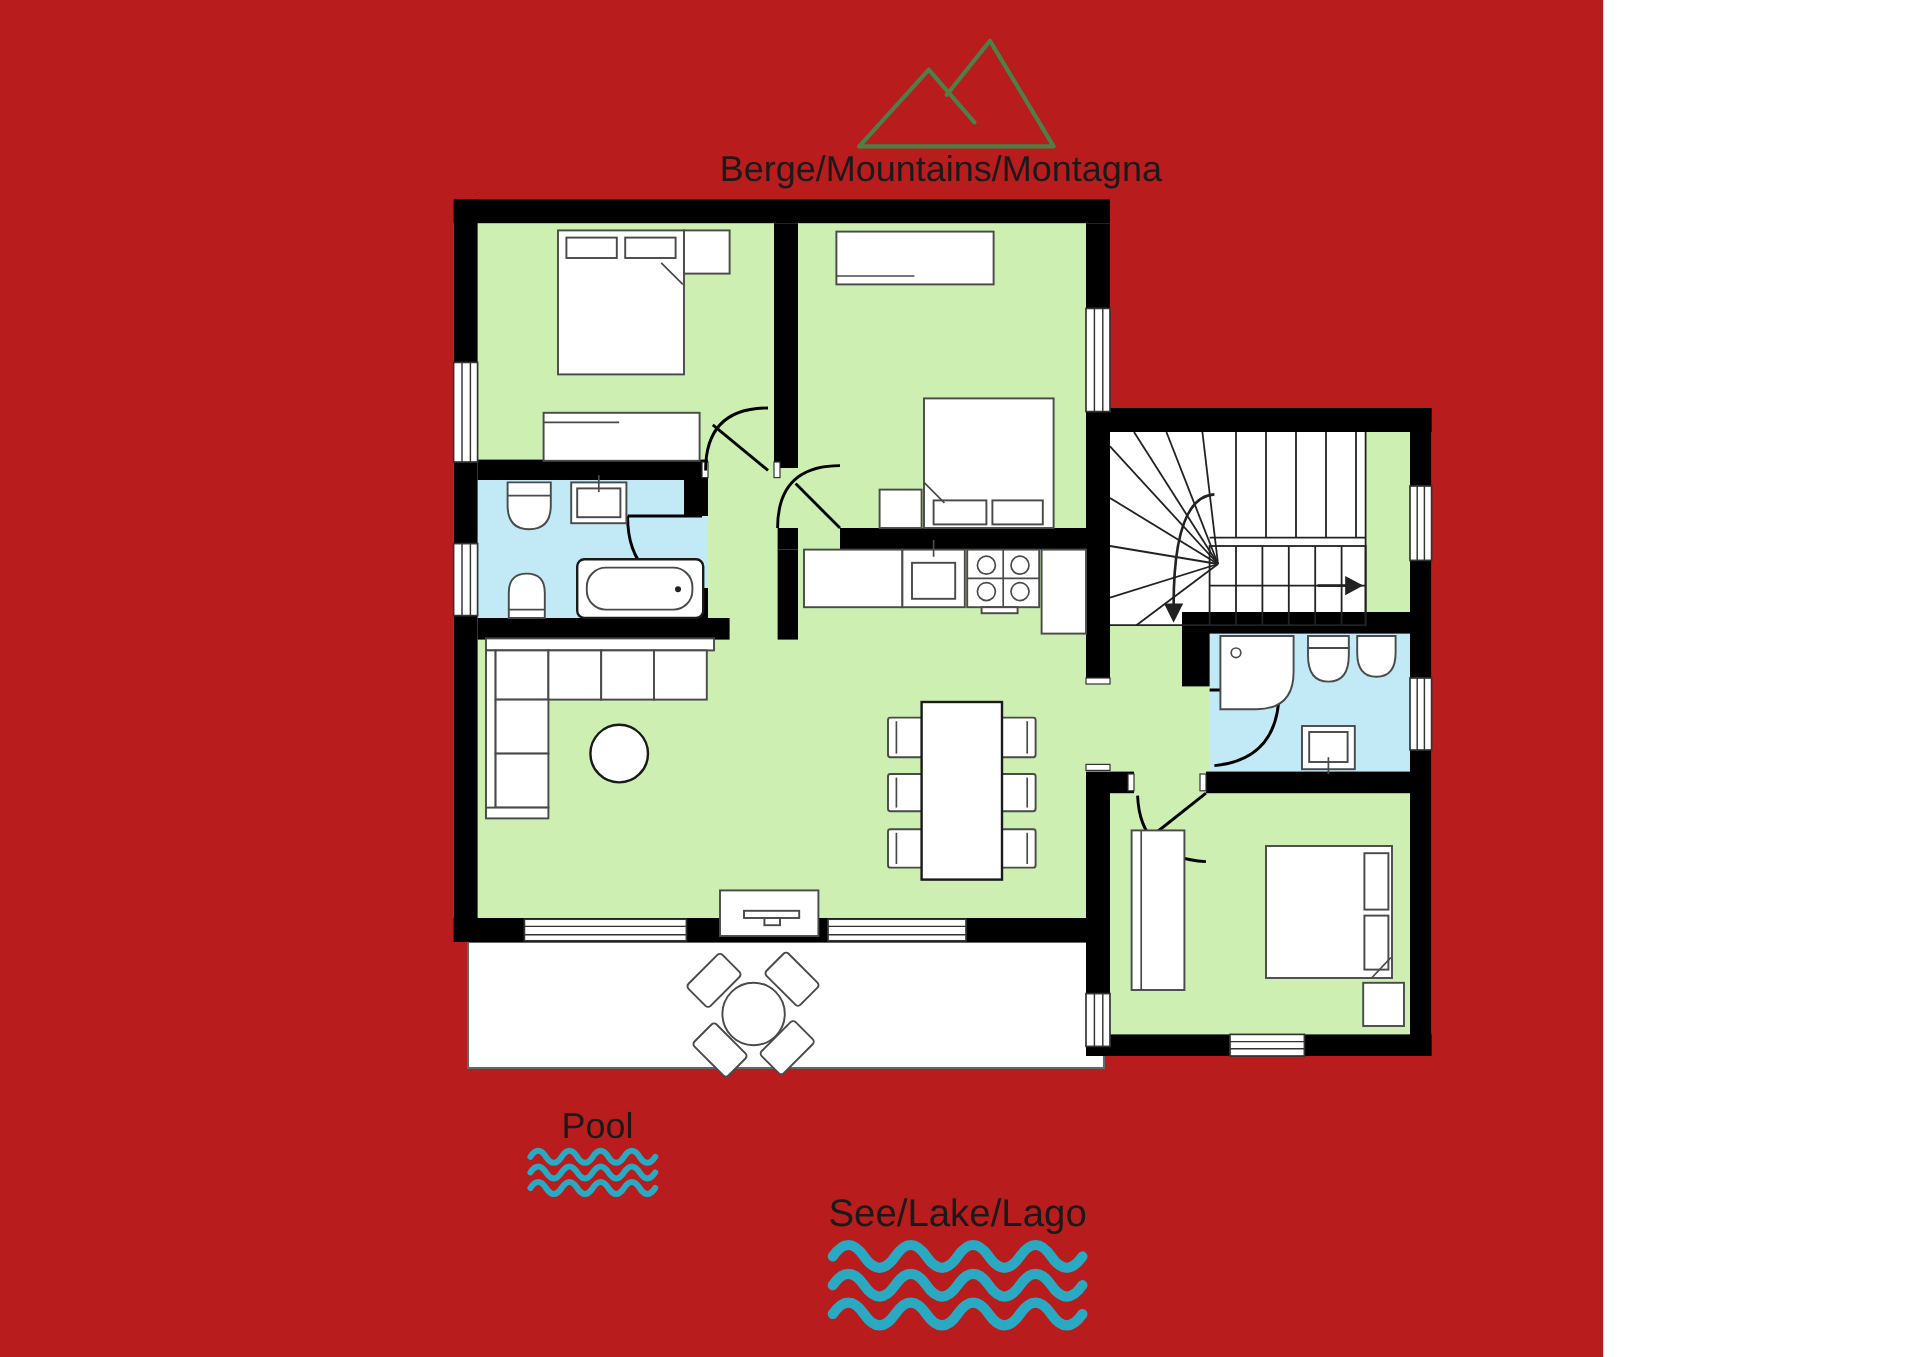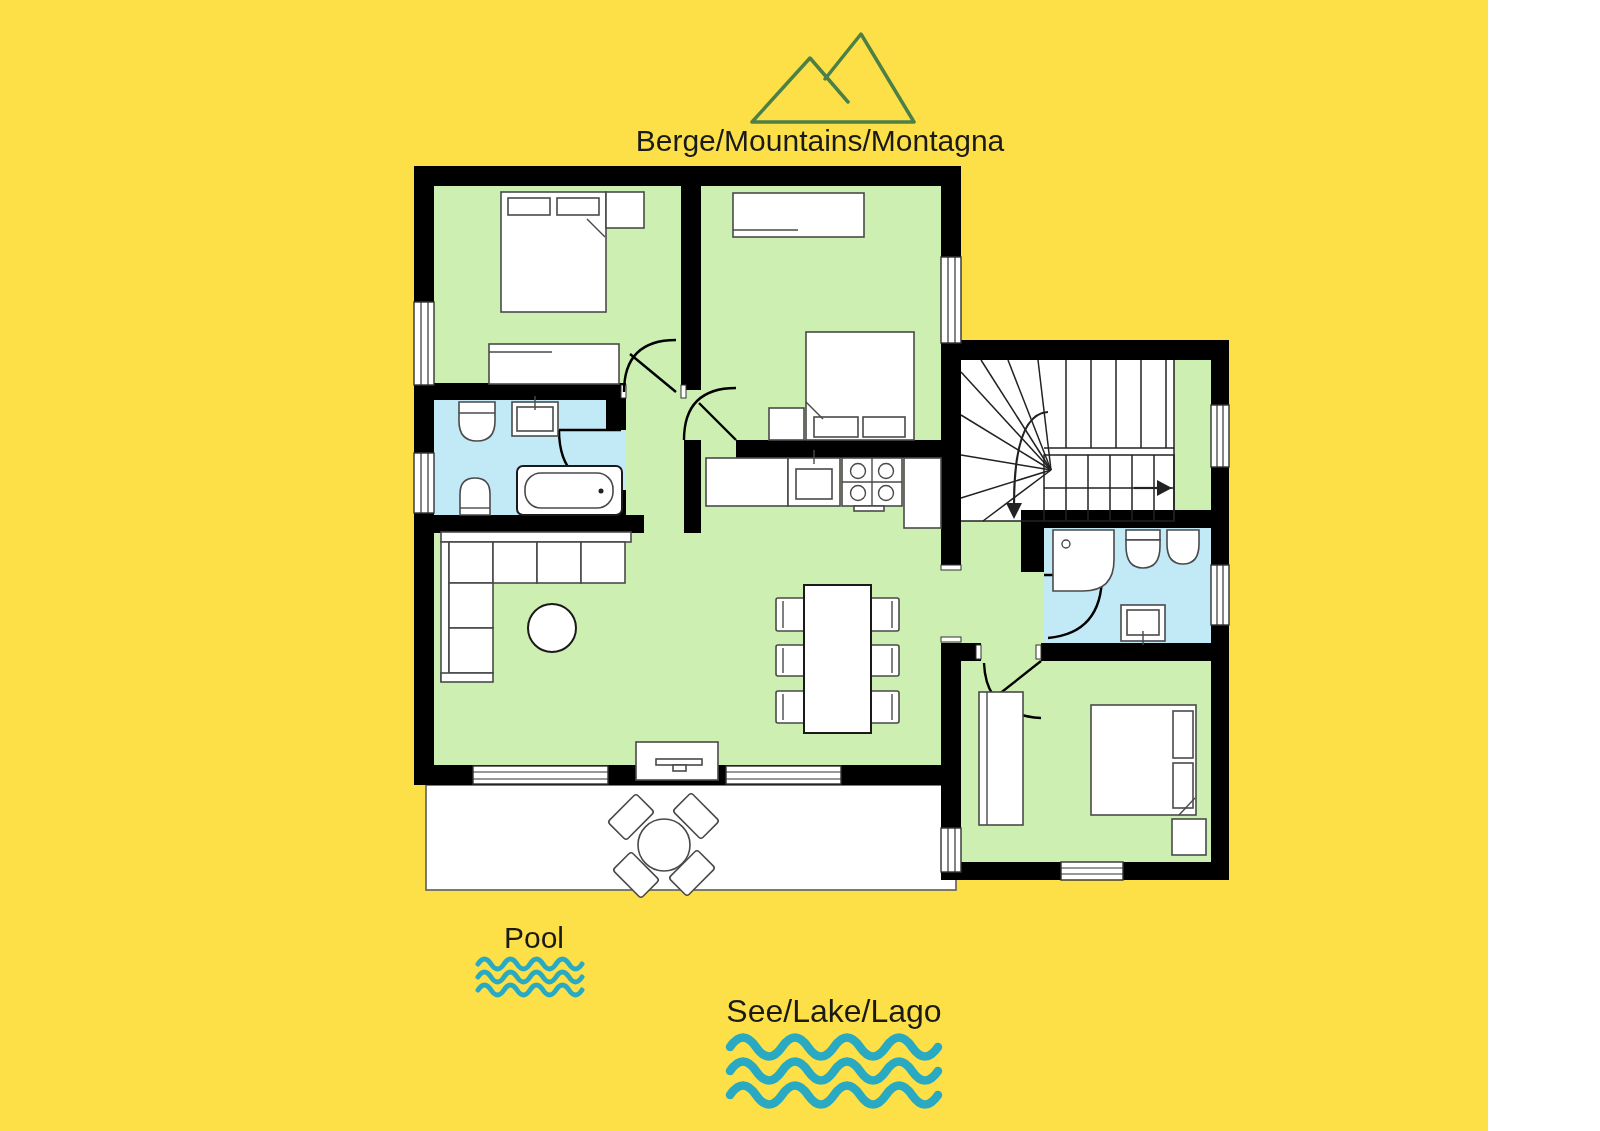--- a/index.html
+++ b/index.html
@@ -1,17 +1,17 @@
 <!DOCTYPE html>
 <html style="--wall: #000000; --room-fill: #cdf0b2; --bathroom-fill: #c2e9f6; --wave-teal: #29a9c2; --mountain-green: #4c8046; --text-color: #1a1a1a;"><head>
 <meta charset="utf-8">
 <style>
   html,body{margin:0;padding:0;background:#fff;}
-  #stage{position:relative;width:1452px;height:1131px;background:#fde047;overflow:hidden;
-         font-family:"Liberation Sans",sans-serif;padding-left:36px;}
+  #stage{position:relative;width:1336px;height:1131px;background:#b91c1c;overflow:hidden;
+         font-family:"Liberation Sans",sans-serif;}
   svg{display:block}
   .wall{fill:var(--wall);}
   .room{fill:var(--room-fill);}
   .bath{fill:var(--bathroom-fill);}
   .stairbg{fill:#ffffff;}
   .furn{fill:#ffffff;stroke:#4a4a4a;stroke-width:1.6;}
   .furnb{fill:#ffffff;stroke:#1a1a1a;stroke-width:2;}
   .thin{stroke:#4a4a4a;stroke-width:1.4;fill:none;}
   .door{stroke:#000;stroke-width:2.4;fill:none;}
   .jamb{fill:#fff;stroke:#333;stroke-width:1;}

